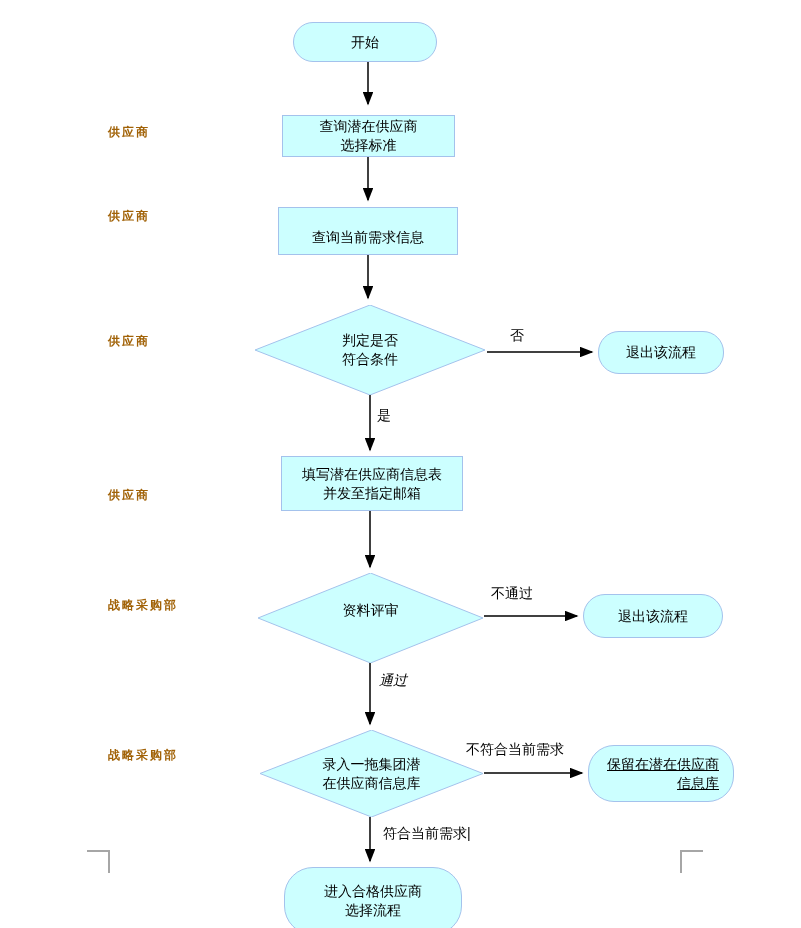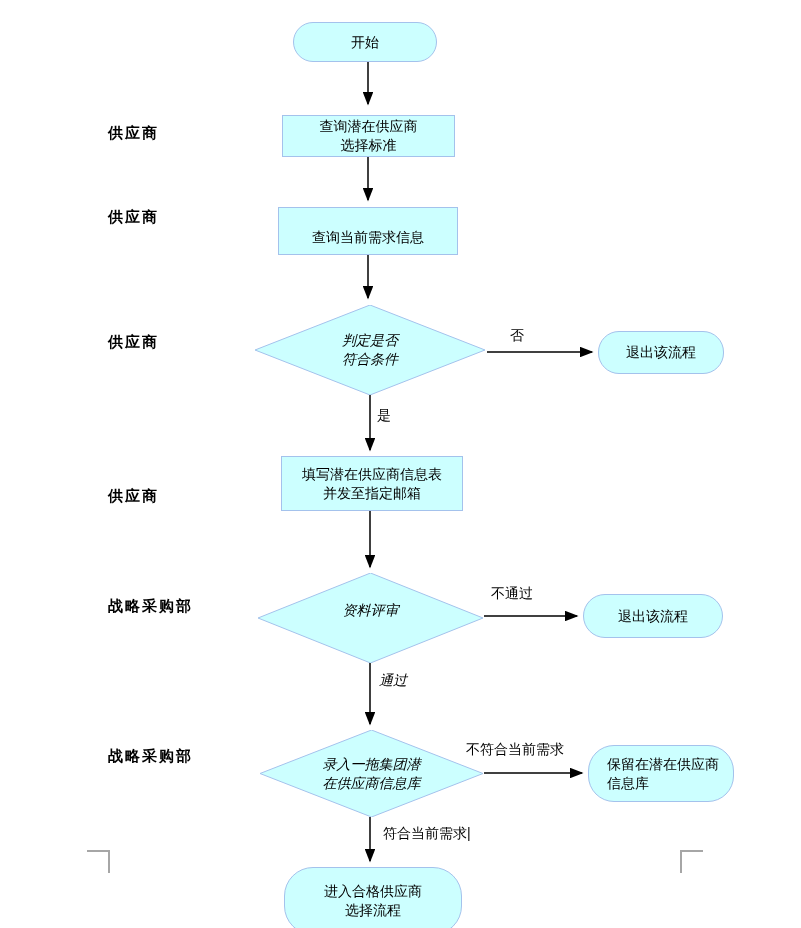--- a/index.html
+++ b/index.html
@@ -17,44 +17,44 @@
     white-space:pre-line;box-sizing:border-box;
   }
   .process{
     background:var(--node-fill,#ccffff);
     border:1px solid var(--node-border,#a4c2ec);
   }
   .terminator{
     background:var(--node-fill,#ccffff);
     border:1px solid var(--node-border,#a4c2ec);
   }
-  .diamond{background:transparent;border:none;font-style:italic;}
+  .diamond{background:transparent;border:none;}
   .diamond svg{position:absolute;left:0;top:0;width:100%;height:100%;}
   .diamond .dlabel{position:relative;z-index:2;white-space:pre-line;}
 
   .lane-label{
-    position:absolute;font-weight:bold;font-size:15px;color:#000000;
+    position:absolute;font-weight:bold;font-size:12px;color:#a16207;
     letter-spacing:2px;white-space:nowrap;
   }
   .edge-label{
     position:absolute;font-size:14px;color:#000;white-space:nowrap;
   }
 
   
   #n-start   {left:293px;top:22px; width:144px;height:40px;border-radius:20px;}
   #n-p1      {left:282px;top:115px;width:173px;height:42px;}
   #n-p2      {left:278px;top:207px;width:180px;height:48px;align-items:flex-start;padding-top:20px;}
   #n-d1      {left:255px;top:305px;width:230px;height:90px;}
   #n-exit1   {left:598px;top:331px;width:126px;height:43px;border-radius:21px;}
   #n-p3      {left:281px;top:456px;width:182px;height:55px;}
   #n-d2      {left:258px;top:573px;width:225px;height:90px;}
   #n-d2 .dlabel{margin-bottom:16px;}
   #n-exit2   {left:583px;top:594px;width:140px;height:44px;border-radius:22px;}
   #n-d3      {left:260px;top:730px;width:223px;height:87px;}
-  #n-keep    {left:588px;top:745px;width:146px;height:57px;border-radius:26px;justify-content:flex-start;text-align:left;padding-left:18px;}
+  #n-keep    {left:588px;top:745px;width:146px;height:57px;border-radius:26px;justify-content:flex-start;text-align:right;padding-left:18px;text-decoration:underline;}
   #n-final   {left:284px;top:867px;width:178px;height:68px;border-radius:29px;}
 
   
   #lane-1{left:108px;top:124px;}
   #lane-2{left:108px;top:208px;}
   #lane-3{left:108px;top:333px;}
   #lane-4{left:108px;top:487px;}
   #lane-5{left:108px;top:597px;}
   #lane-6{left:108px;top:747px;}
 

